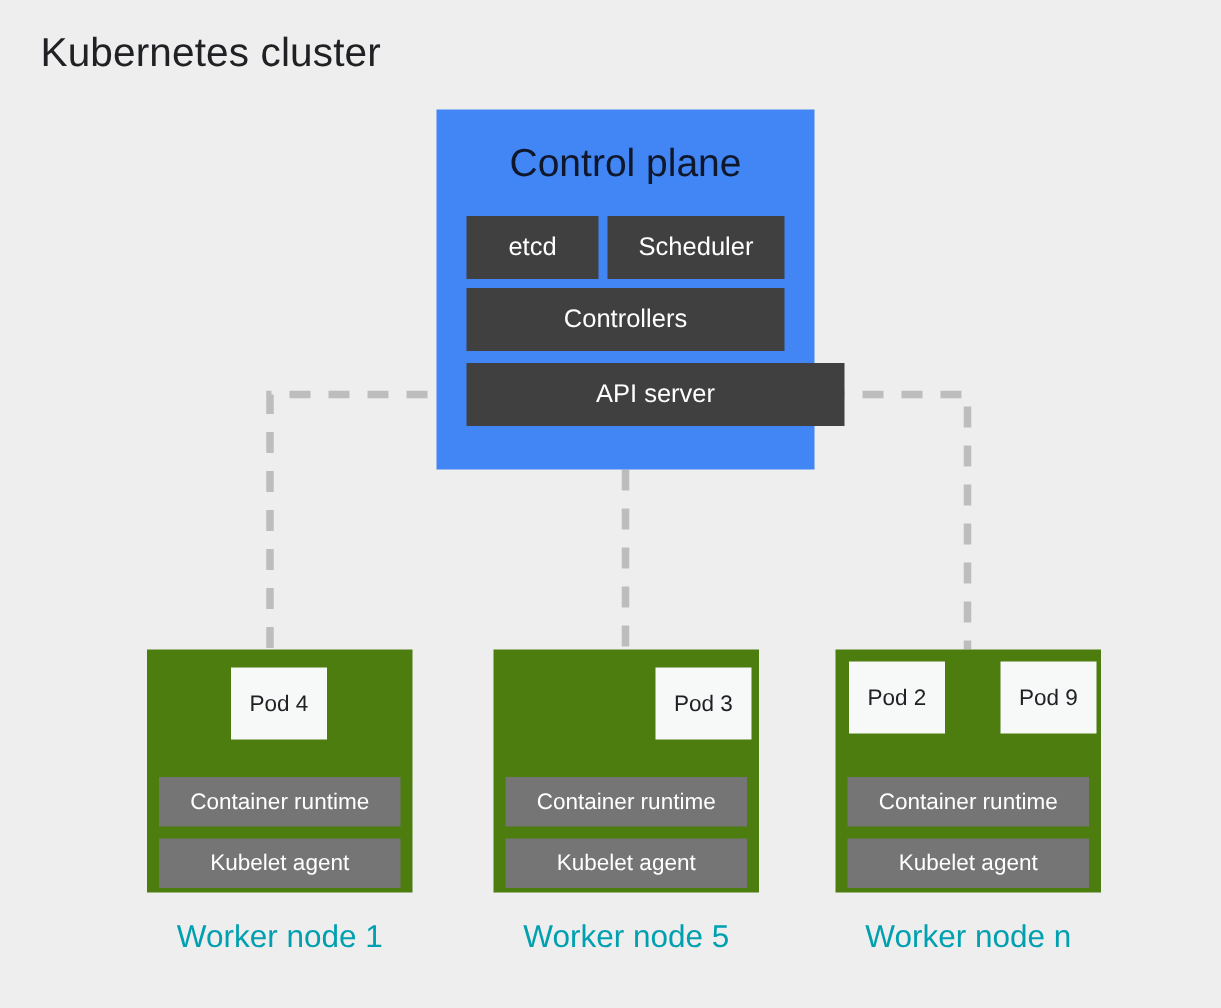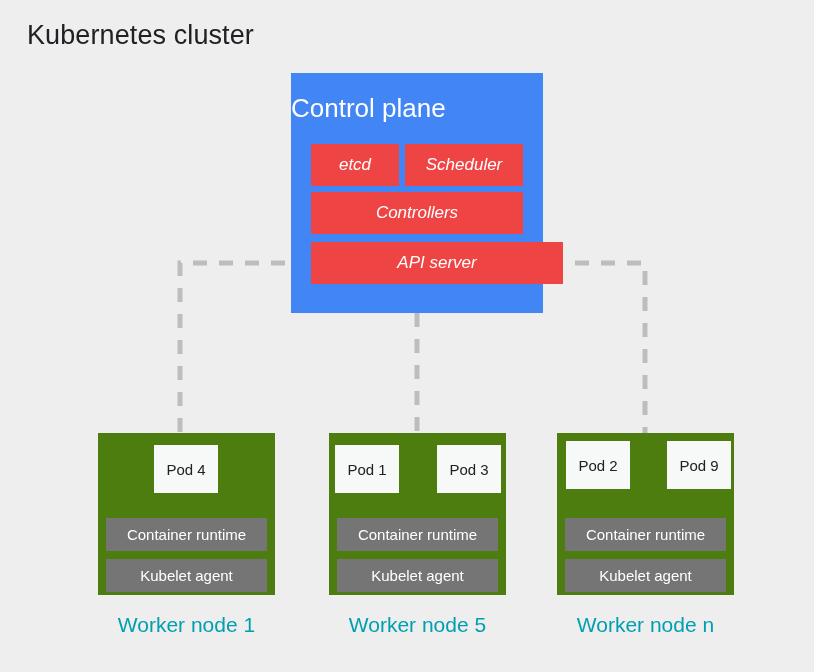--- a/index.html
+++ b/index.html
@@ -48,35 +48,35 @@
     width: 252px;
     height: 240px;
     background: #4285f4;
     box-sizing: border-box;
   }
   #control-plane-title {
     position: absolute;
     left: 0;
     top: 20px;
     width: 252px;
-    color: #ffffff;
+    text-align: center;
+    color: #0f172a;
     font-size: 26px;
     white-space: nowrap;
   }
   .cp-box {
     position: absolute;
-    background: #ef4444;
+    background: #404040;
     color: #ffffff;
     font-size: 17px;
     display: flex;
     align-items: center;
     justify-content: center;
     box-sizing: border-box;
     white-space: nowrap;
-    font-style: italic;
   }
   #cp-etcd      { left: 20px;  top: 71px;  width: 88px;  height: 42px; }
   #cp-scheduler { left: 114px; top: 71px;  width: 118px; height: 42px; }
   #cp-controllers { left: 20px; top: 119px; width: 212px; height: 42px; }
   #cp-api       { left: 20px;  top: 169px; width: 252px; height: 42px; }
 
   
   .worker-node {
     position: absolute;
     background: #4d7c0f;
@@ -167,21 +167,20 @@
   </div>
 
   <div id="worker-node-1" class="worker-node">
     <div id="pod-4" class="pod">Pod 4</div>
     <div class="node-bar runtime">Container runtime</div>
     <div class="node-bar kubelet">Kubelet agent</div>
   </div>
   <div id="label-node-1" class="node-label">Worker node 1</div>
 
   <div id="worker-node-2" class="worker-node">
-    <div id="pod-1" class="pod">Pod 1</div>
     <div id="pod-3" class="pod">Pod 3</div>
     <div class="node-bar runtime">Container runtime</div>
     <div class="node-bar kubelet">Kubelet agent</div>
   </div>
   <div id="label-node-2" class="node-label">Worker node 5</div>
 
   <div id="worker-node-n" class="worker-node">
     <div id="pod-2" class="pod">Pod 2</div>
     <div id="pod-6" class="pod">Pod 9</div>
     <div class="node-bar runtime">Container runtime</div>

